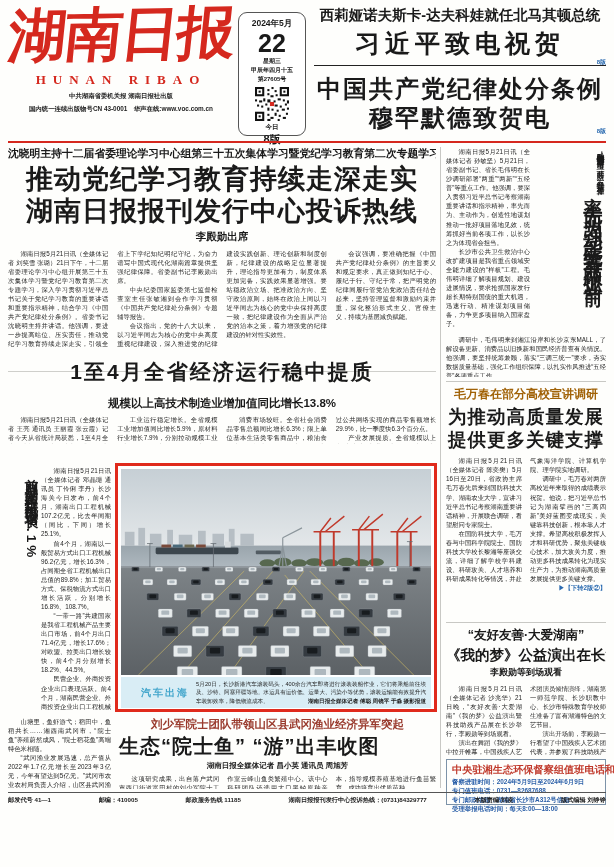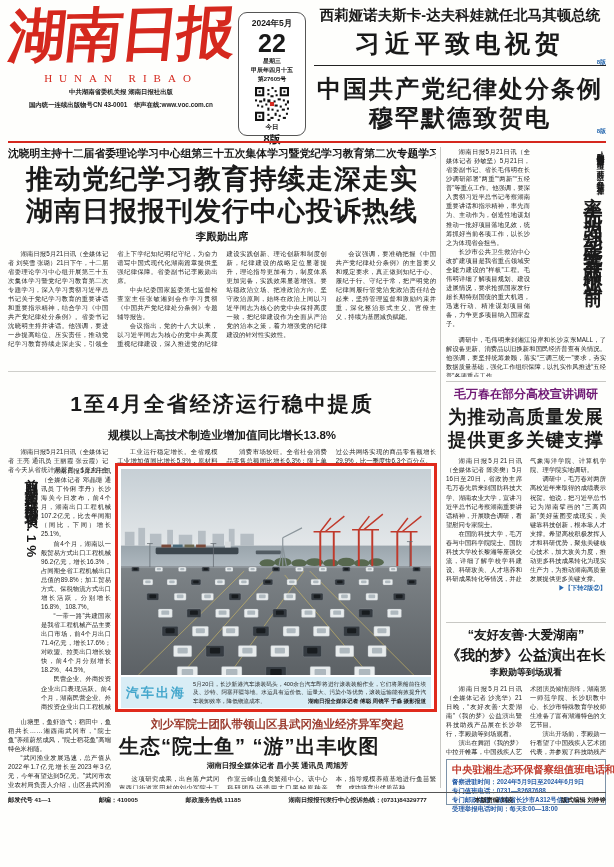--- a/index.html
+++ b/index.html
@@ -2,21 +2,21 @@
 <html><head>
 <meta charset="utf-8">
 <style>
   * { margin:0; padding:0; box-sizing:border-box; }
   body { background:#e9e9e7; font-family:"Liberation Sans", sans-serif; }
   .page { position:relative; width:614px; height:867px; background:#fefefc; overflow:hidden; margin:0 auto; color:#1a1a1a; }
 
   
   .masthead { position:absolute; left:8px; top:6px; width:226px; height:134px; text-align:center; }
   .mh-title { font-family:"Liberation Serif", serif; font-weight:bold; color:#d5281e; font-size:58px; line-height:1.0; letter-spacing:-2px; transform:skewX(-7deg) rotate(-1deg); white-space:nowrap; }
-  .mh-latin { margin-top:8px; color:#d5281e; font-family:"Liberation Serif", serif; font-weight:normal; font-size:11px; letter-spacing:7px; }
+  .mh-latin { margin-top:8px; color:#d5281e; font-family:"Liberation Serif", serif; font-weight:bold; font-size:13px; letter-spacing:7px; }
   .mh-line { margin-top:4px; font-size:6.4px; color:#222; font-weight:bold; }
 
   .datebox { position:absolute; left:238px; top:12px; width:68px; height:124px; border:1px solid #555; border-radius:9px; text-align:center; padding-top:5px; background:#fff; }
   .db-ym { font-size:8.5px; font-weight:bold; }
   .db-day { font-size:25px; font-weight:bold; line-height:1.05; }
   .db-week { font-size:6px; font-weight:bold; margin-top:1px; }
   .db-lunar { font-size:6px; font-weight:bold; }
   .db-issue { font-size:6px; font-weight:bold; }
   .db-qr { margin:3px auto 2px; width:34px; height:34px; display:block; }
   .db-today { font-size:6.5px; font-weight:bold; }
@@ -52,52 +52,52 @@
   
   .rightcol { position:absolute; left:446px; top:147px; width:160px; height:641px; }
   .rl-top { display:flex; height:186px; }
   .rl-body1 { flex:1; overflow:hidden; }
   .rl-titles { width:76px; writing-mode:vertical-rl; text-orientation:mixed; display:flex; justify-content:flex-start; }
   .rl-kicker { font-size:7.6px; font-weight:bold; letter-spacing:0.5px; line-height:1.6; }
   .rl-t { font-size:19px; font-weight:bold; letter-spacing:7px; line-height:1.35; }
   .rl-body2 { margin-top:2px; height:42px; overflow:hidden; }
 
   .mwc { margin-top:3px; height:232px; overflow:hidden; }
-  .mwc-kicker { text-align:center; color:#701a75; font-weight:bold; font-size:12px; white-space:nowrap; }
+  .mwc-kicker { text-align:center; color:#a16207; font-weight:bold; font-size:12px; white-space:nowrap; }
   .mwc-title { text-align:center; font-weight:bold; font-size:18.5px; line-height:1.25; letter-spacing:1px; margin-top:2px; }
   .col2 { column-count:2; column-gap:8px; margin-top:5px; overflow:hidden; }
   .mwc .col2 { height:158px; }
 
   .dream { margin-top:3px; height:128px; overflow:hidden; }
   .dream-kicker { text-align:center; font-weight:bold; font-size:12.5px; }
   .dream-title { text-align:center; font-weight:bold; font-size:14.5px; white-space:nowrap; margin-top:2px; }
   .dream-byline { text-align:center; font-weight:bold; font-size:9px; margin-top:1px; }
   .dream .col2 { height:76px; }
 
   .notice { margin-top:4px; border:1px solid #7d93a8; padding:3px 5px; height:46px; }
   .notice-title { color:#c0392b; font-weight:bold; font-size:10.2px; text-align:center; white-space:nowrap; }
   .notice-line { color:#2a5fa8; font-size:6.4px; font-weight:bold; line-height:1.42; }
 
   
   .econ-rule { position:absolute; left:8px; top:371px; width:428px; height:1px; background:#cfcfcb; }
-  .econ { position:absolute; left:8px; top:390px; width:428px; height:86px; overflow:hidden; }
+  .econ { position:absolute; left:8px; top:358px; width:428px; height:86px; overflow:hidden; }
   .econ-title { text-align:center; font-weight:bold; font-size:21px; letter-spacing:2px; }
   .econ-sub { text-align:center; font-weight:bold; font-size:11.5px; margin-top:10px; }
   .econ-body { margin-top:4px; column-count:4; column-gap:9px; height:46px; overflow:hidden; }
 
   
   .mach { position:absolute; left:8px; top:466px; width:103px; height:246px; display:flex; overflow:hidden; }
   .mach-title { width:30px; writing-mode:vertical-rl; text-orientation:mixed; font-weight:bold; font-size:13.5px; letter-spacing:3px; line-height:1.0; padding-top:2px; }
   .mach-body { flex:1; overflow:hidden; padding-left:3px; }
 
   
   .photoblk { position:absolute; left:115px; top:463px; width:322px; height:249px; border:3px solid #e02a1c; background:#fff; padding:3px; }
   .photo-svg { width:100%; height:206px; display:block; }
   .capstrip { margin-top:2px; height:31px; background:#d9edf5; display:flex; align-items:center; padding:2px 5px; }
-  .cap-label { color:#45a7cc; font-weight:bold; font-size:13px; letter-spacing:2px; white-space:nowrap; margin-right:7px; }
+  .cap-label { color:#45a7cc; font-weight:bold; font-size:10px; letter-spacing:2px; white-space:nowrap; margin-right:7px;margin-left:15px; }
   .cap-text { flex:1; font-size:5.6px; line-height:1.5; text-align:justify; color:#222; }
   .cap-credit { float:right; font-weight:bold; }
 
   
   .fish { position:absolute; left:8px; top:717px; width:428px; height:72px; display:flex; overflow:hidden; }
   .fish-left { width:103px; overflow:hidden; }
   .fish-main { flex:1; padding-left:8px; }
   .fish-kicker { text-align:center; color:#9a3b2e; font-weight:bold; font-size:11.5px; white-space:nowrap; }
   .fish-title { text-align:left; font-weight:bold; font-size:20px; letter-spacing:1px; margin-top:1px; }
   .fish-byline { text-align:center; font-size:7.5px; font-weight:bold; margin-top:1px; }

